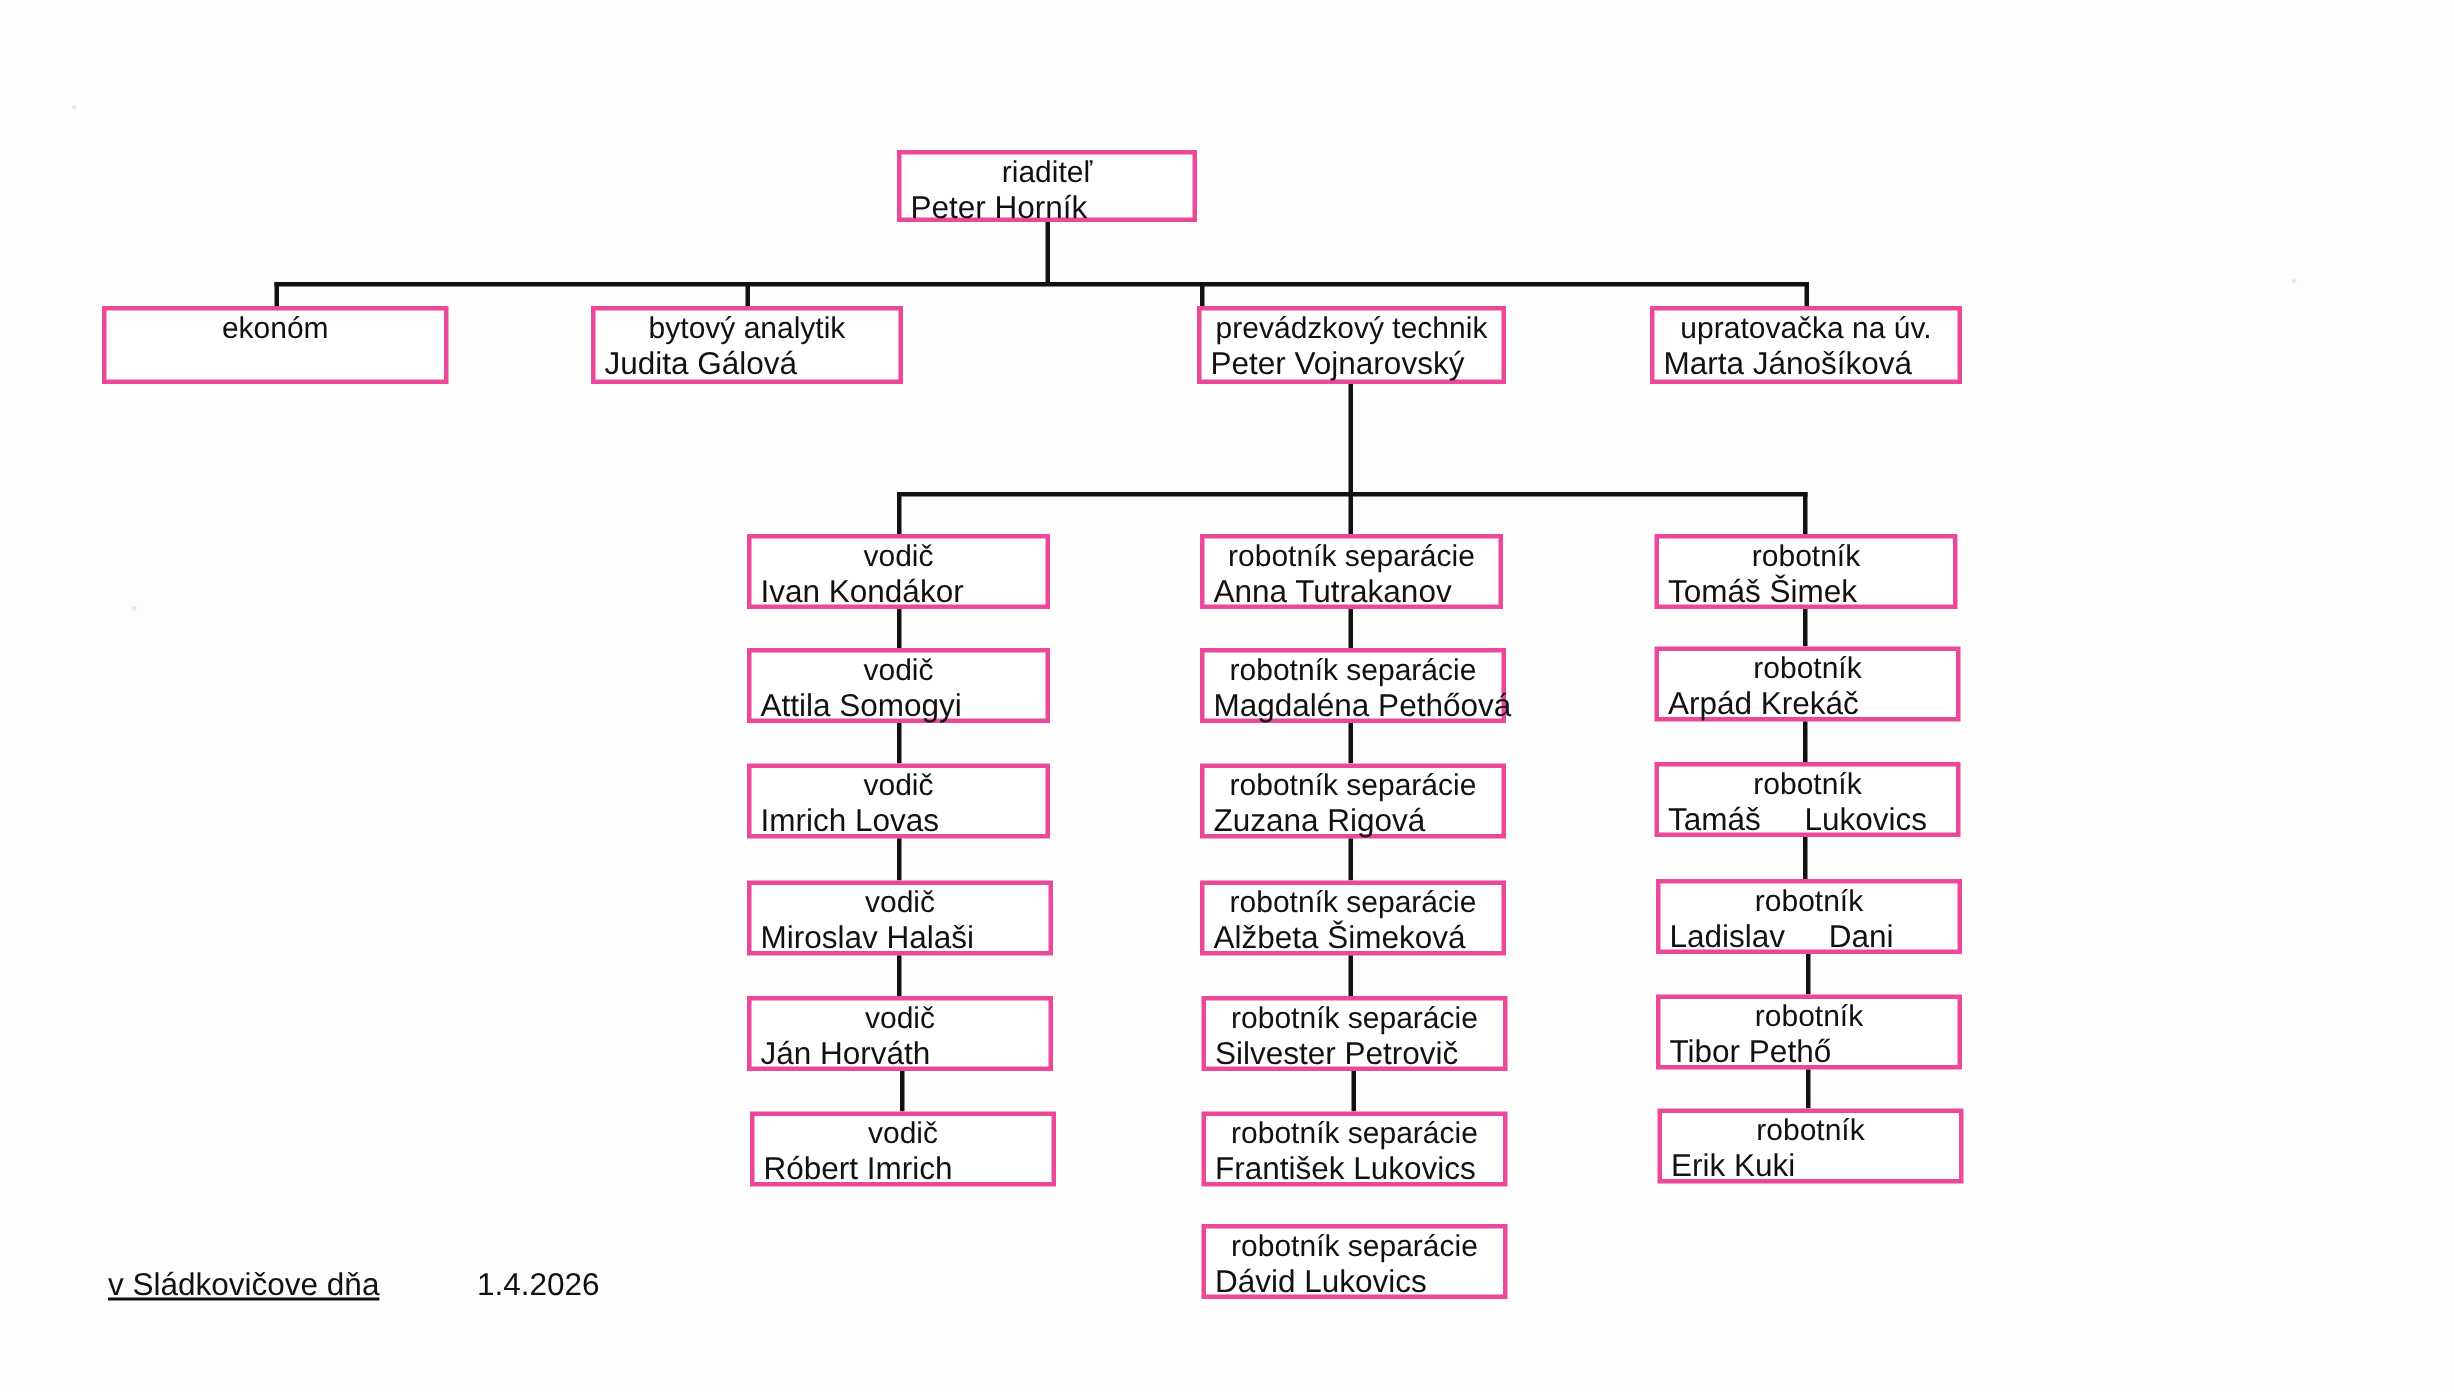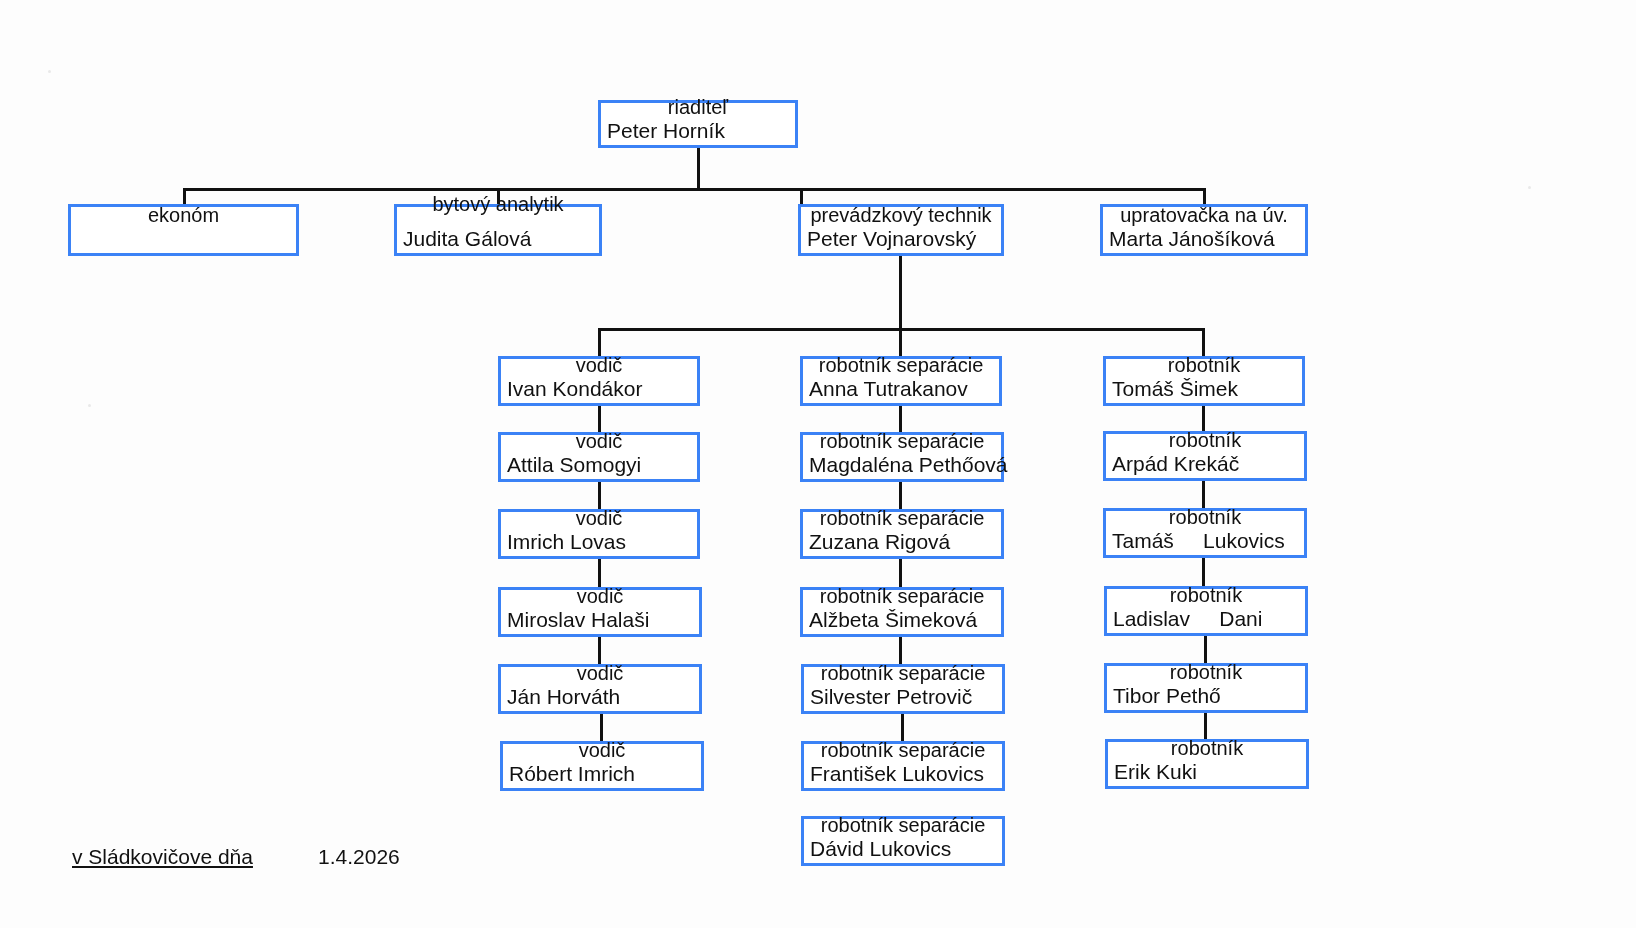--- a/index.html
+++ b/index.html
@@ -34,25 +34,25 @@
   }
   #title-rest {
     font-weight: normal;
   }
 
   
   .node {
     position: absolute;
     box-sizing: border-box;
     background: #ffffff;
-    border: 3px solid #3b82f6;
+    border: 3px solid #ec4899;
     display: flex;
     flex-direction: column;
-    justify-content: flex-end;
-    padding: 1px 6px 2px 6px;
+    justify-content: flex-start;
+    padding: 1px 6px 18px 6px;
   }
   .node .role {
     text-align: center;
     font-size: 20px;
     line-height: 23px;
     white-space: nowrap;
   }
   .node .person {
     text-align: left;
     font-size: 21px;
@@ -105,21 +105,21 @@
   <div class="node" style="left:598px; top:100px; width:200px; height:48px;">
     <div class="role">riaditeľ</div>
     <div class="person">Peter Horník</div>
   </div>
 
   <div class="node empty-person" style="left:68px; top:204px; width:231px; height:52px;">
     <div class="role">ekonóm</div>
     <div class="person"></div>
   </div>
 
-  <div class="node" style="left:394px; top:204px; width:208px; height:52px;gap:11px;">
+  <div class="node" style="left:394px; top:204px; width:208px; height:52px;">
     <div class="role">bytový analytik</div>
     <div class="person">Judita Gálová</div>
   </div>
 
   <div class="node" style="left:1100px; top:204px; width:208px; height:52px;">
     <div class="role">upratovačka na úv.</div>
     <div class="person">Marta Jánošíková</div>
   </div>
 
   <div class="node" style="left:798px; top:204px; width:206px; height:52px;">

